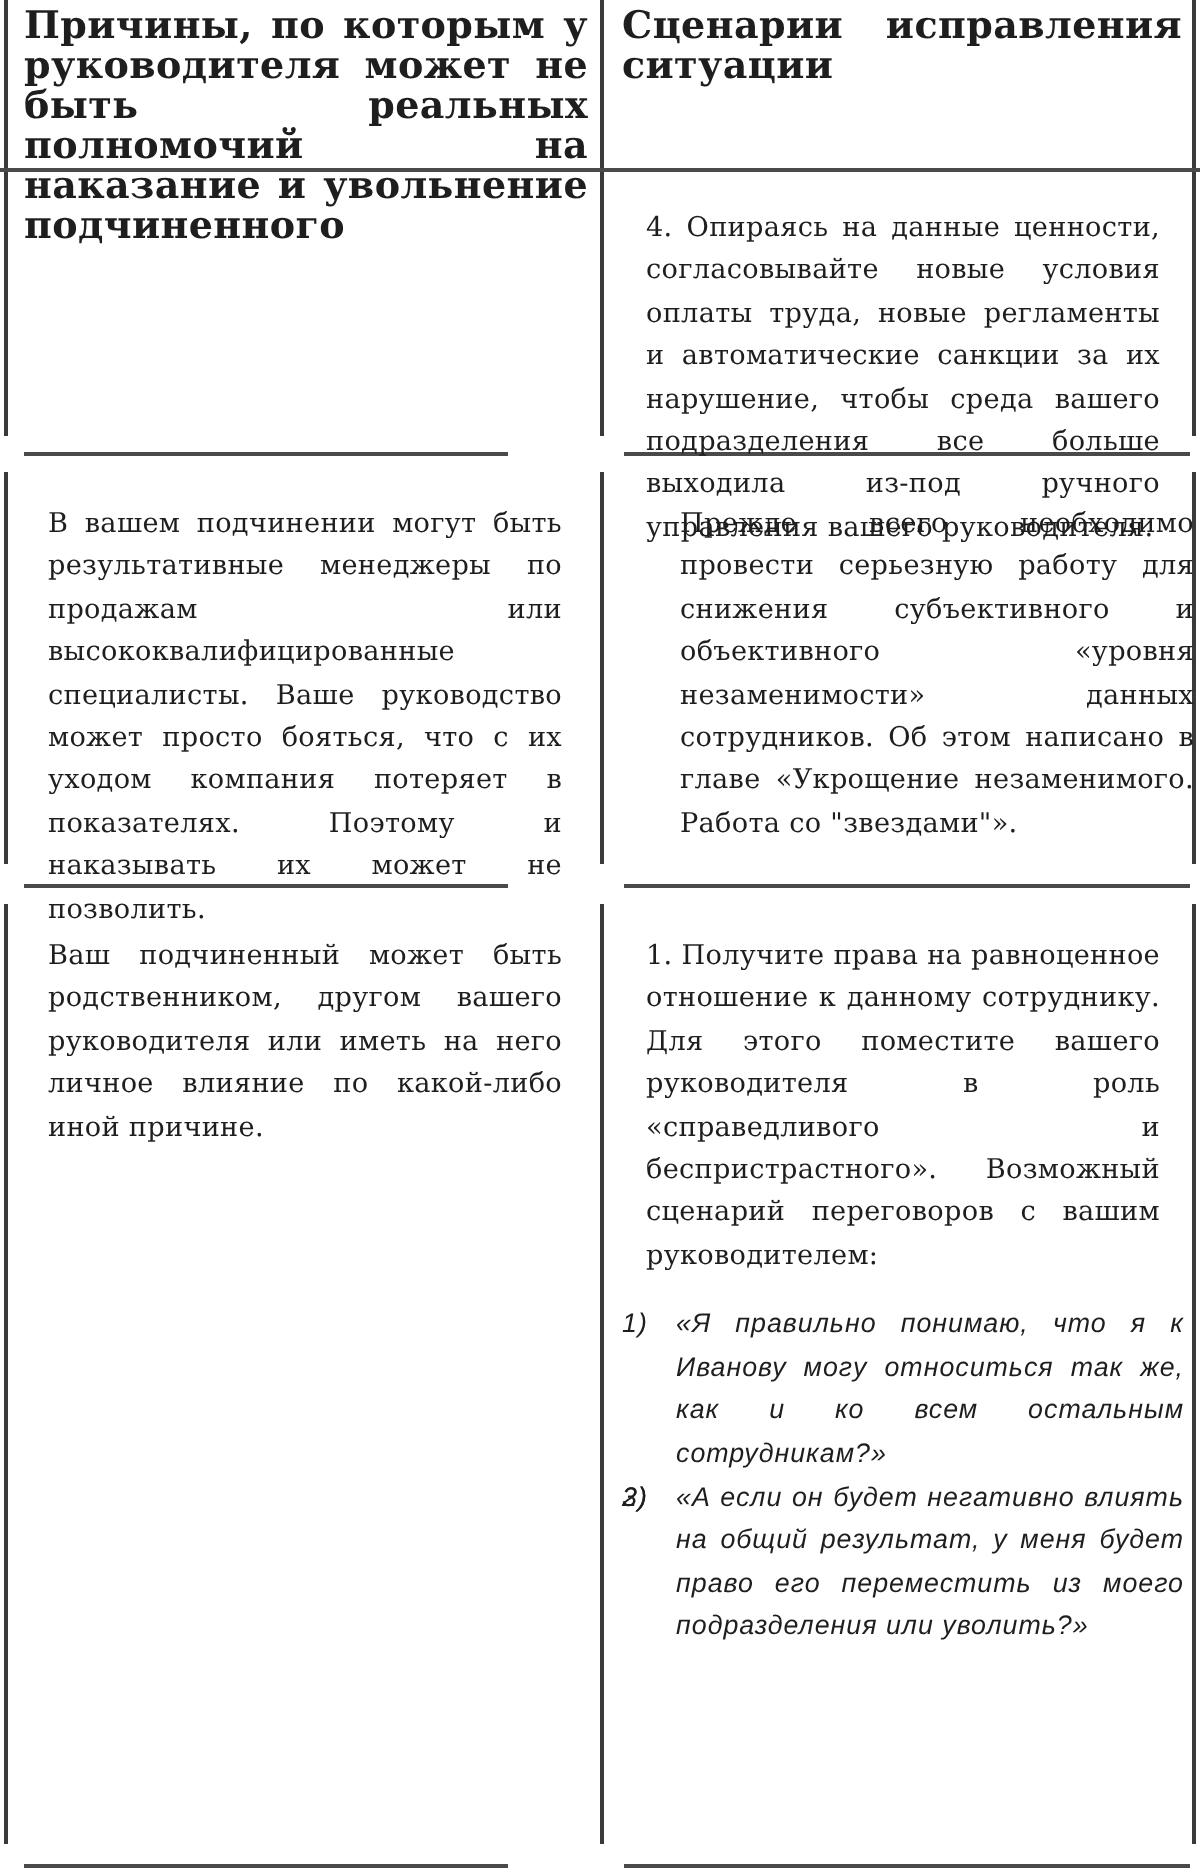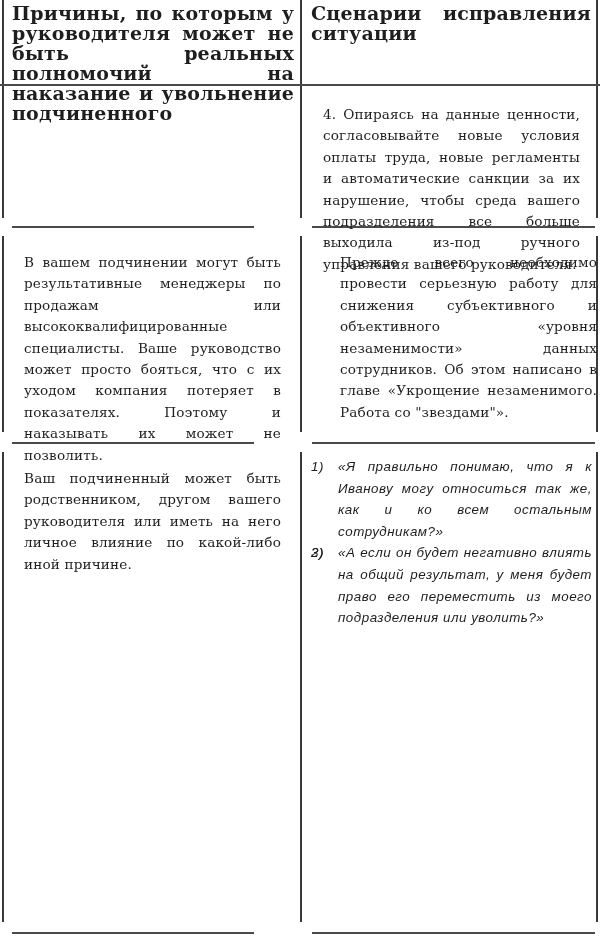--- a/index.html
+++ b/index.html
@@ -108,20 +108,21 @@
   <p>В вашем подчинении могут быть результативные менеджеры по продажам или высококвалифицированные специалисты. Ваше руководство может просто бояться, что с их уходом компания потеряет в показателях. Поэтому и наказывать их может не позволить.</p>
 </div>
 <div class="cell" style="left:328px; top:240px; width:281px;">
   <p>Прежде всего необходимо провести серьезную работу для снижения субъективного и объективного «уровня незаменимости» данных сотрудников. Об этом написано в главе «Укрощение незаменимого. Работа со "звездами"».</p>
 </div>
 
 <div class="cell" style="left:12px; top:456px; width:281px;">
   <p>Ваш подчиненный может быть родственником, другом вашего руководителя или иметь на него личное влияние по какой-либо иной причине.</p>
 </div>
 <div class="cell" style="left:311px; top:456px; width:281px;">
+  <p>1. Получите права на равноценное отношение к данному сотруднику. Для этого поместите вашего руководителя в роль «справедливого и беспристрастного». Возможный сценарий переговоров с вашим руководителем:</p>
   <ul class="italic-list">
     <li>
       <span class="num">1)</span>
       <span>«Я правильно понимаю, что я к Иванову могу относиться так же, как и ко всем остальным сотрудникам?»</span>
     </li>
     <li>
       <span class="num">2)</span>
     </li>
     <li>
       <span class="num">3)</span>

